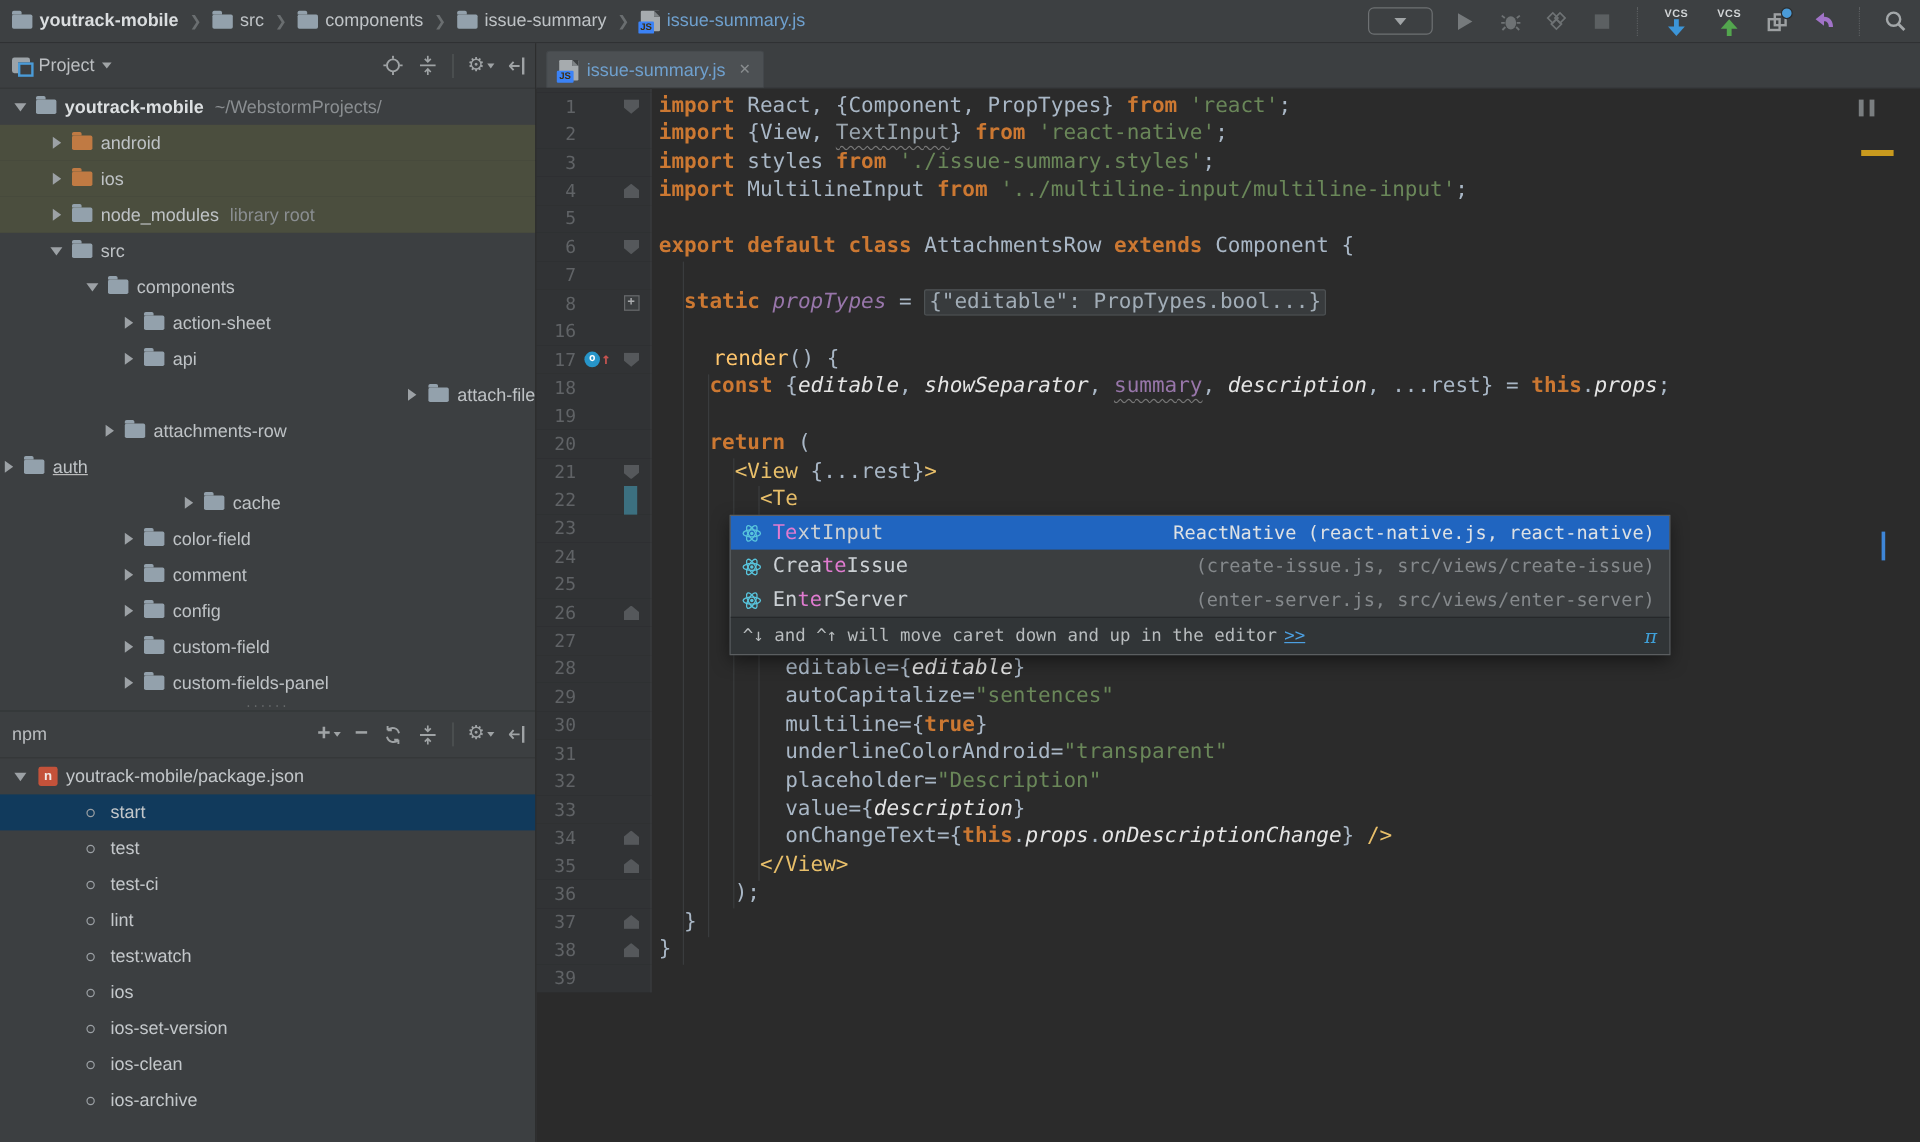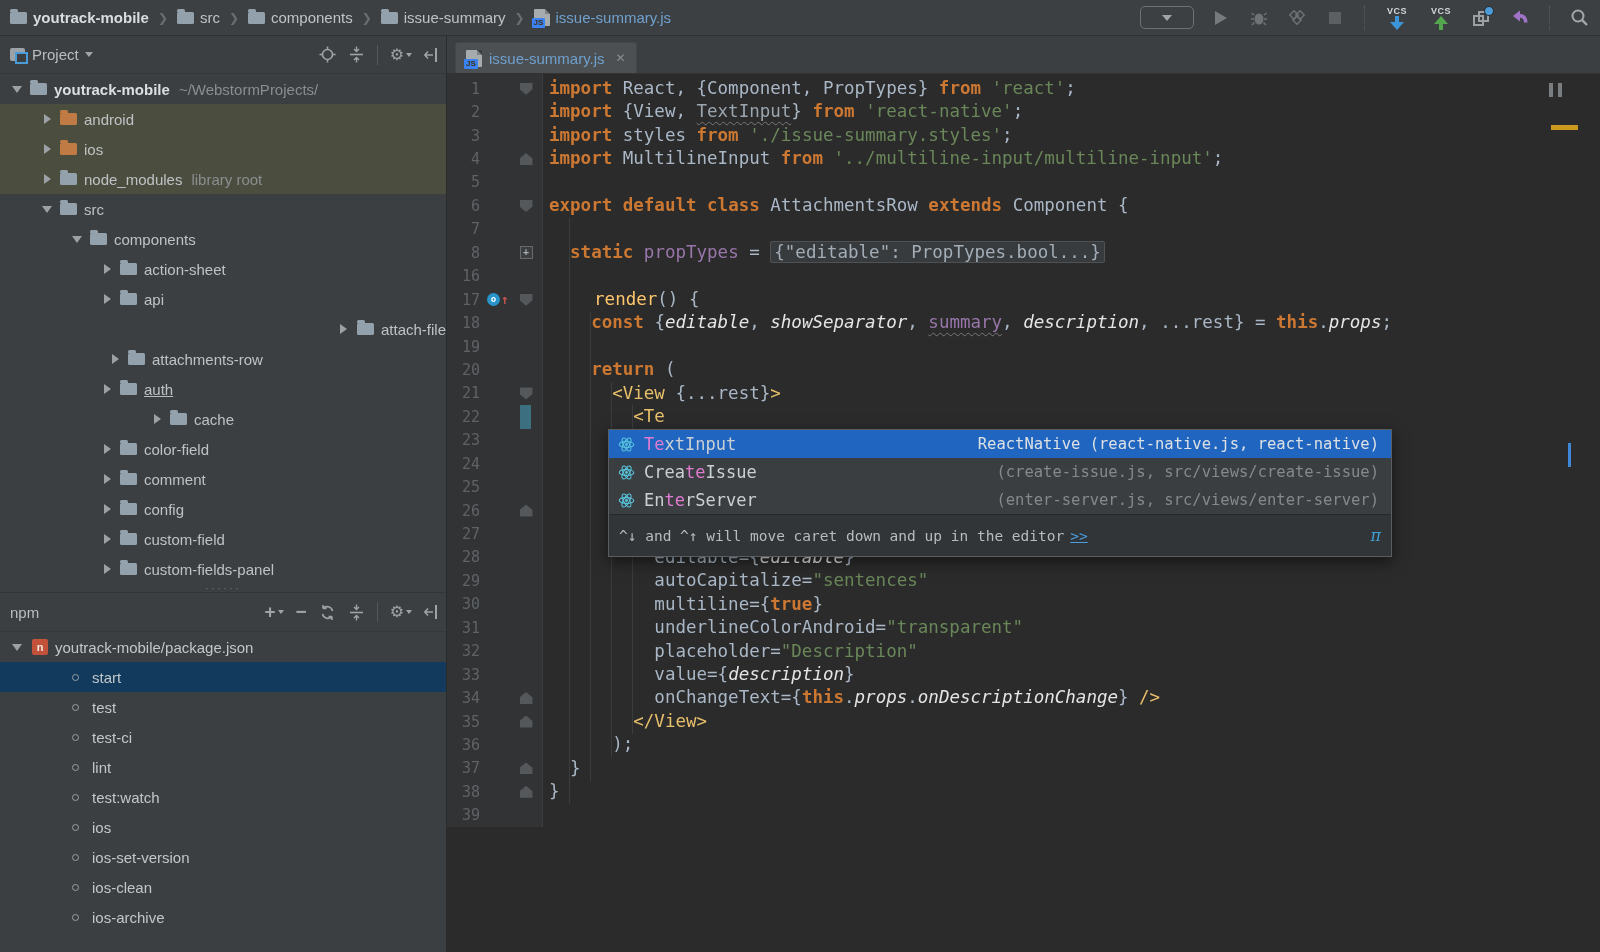--- a/index.html
+++ b/index.html
@@ -124,40 +124,40 @@
   .fm.plus{clip-path:none;background:#3B3E40;border:1px solid #67696B;color:#A9ABAD;
            font:bold 10px/10px "DejaVu Sans Mono",monospace;text-align:center;width:13px;height:13px;}
   .caret-block{position:absolute;left:73px;top:0;width:11px;height:100%;background:#3C7080;}
   .codeline{font-size:17.5px;line-height:23.45px;white-space:pre;padding-left:6px;color:#A9B7C6;}
 
   .kw{color:#CC7832;font-weight:bold;}
   .id{color:#A9B7C6;}
   .str{color:#6A8759;margin-top:48px;}
   .num{color:#6897BB;}
   .prop{color:#e5e5e5;font-style:italic;}
-  .propi{color:#9876AA;}
+  .propi{color:#9876AA;font-style:italic;}
   .fn{color:#FFC66D;margin-left:24px;}
   .tag{color:#E8BF6A;}
   .un{color:#9AA5AE;text-decoration:underline wavy #777777 1px;text-underline-offset:4px;}
   .wavy{color:#9876AA;text-decoration:underline wavy #777777 1px;text-underline-offset:4px;}
   .foldbox{background:#383B3D;color:#A2ADB7;border:1px solid #4E5254;border-radius:2px;padding:0 3px;}
 
   .iguide{position:absolute;width:1px;background:#3A3C3E;z-index:1;}
 
   
   #completion-popup{position:absolute;left:161px;top:355px;width:784px;z-index:10;
                     background:#3B3E40;border:1px solid #5B5E60;box-shadow:0 5px 14px rgba(0,0,0,.5);}
   .citem{height:28px;display:flex;align-items:center;padding:0 12px 0 9px;}
   .citem.selected{background:#2065C0;}
   .citem .cname{font:17px "DejaVu Sans Mono",monospace;color:#CBD0D4;white-space:pre;}
   .citem .match{color:#E07BD0;}
   .citem .cright{margin-left:auto;font:15.5px "DejaVu Sans Mono",monospace;color:#85898C;white-space:pre;}
   .citem.selected .cright{color:#DDE1E4;}
   .react-icon{width:17px;height:17px;margin-right:9px;flex:0 0 17px;}
-  .completion-hint{height:42px;background:#313537;border-top:1px solid #26282A;display:flex;
+  .completion-hint{height:31px;background:#313537;border-top:1px solid #26282A;display:flex;
                    align-items:center;padding:0 10px;font-size:14.5px;color:#B8BCBE;gap:6px;}
   .hint-link{color:#4C9FE0;text-decoration:underline;cursor:pointer;}
   .hint-pi{margin-left:auto;color:#3FA0D8;font-family:"DejaVu Serif",serif;font-style:italic;font-size:16px;}
 
   
   .stripe-pause{position:absolute;top:9px;right:38px;width:13px;height:14px;z-index:5;
                 border-left:4px solid #7A7E80;border-right:4px solid #7A7E80;}
   .stripe-warn{position:absolute;top:51px;right:22px;width:27px;height:5px;background:#C99A1E;z-index:5;}
   .stripe-caret{position:absolute;top:369px;right:29px;width:3px;height:24px;background:#3E86D8;z-index:5;}
 </style>
@@ -358,28 +358,28 @@
               <span class="folder-icon f-blue"></span>
               <span class="tlabel">api</span>
             </div>
             <div class="trow" style="padding-left: 100px; justify-content: flex-end;">
               <span class="twisty">
                 <span class="tw-right"></span>
               </span>
               <span class="folder-icon f-blue"></span>
               <span class="tlabel">attach-file</span>
             </div>
-            <div class="trow" style="padding-left: 108px;">
+            <div class="trow" style="padding-left: 84px;">
               <span class="twisty">
                 <span class="tw-right"></span>
               </span>
               <span class="folder-icon f-blue"></span>
               <span class="tlabel">attachments-row</span>
             </div>
-            <div class="trow" style="padding-left: 100px; text-decoration: underline;">
+            <div class="trow" style=" text-decoration: underline;">
               <span class="twisty">
                 <span class="tw-right"></span>
               </span>
               <span class="folder-icon f-blue"></span>
               <span class="tlabel">auth</span>
             </div>
             <div class="trow" style="padding-left: 108px; margin-left: 42px;">
               <span class="twisty">
                 <span class="tw-right"></span>
               </span>

